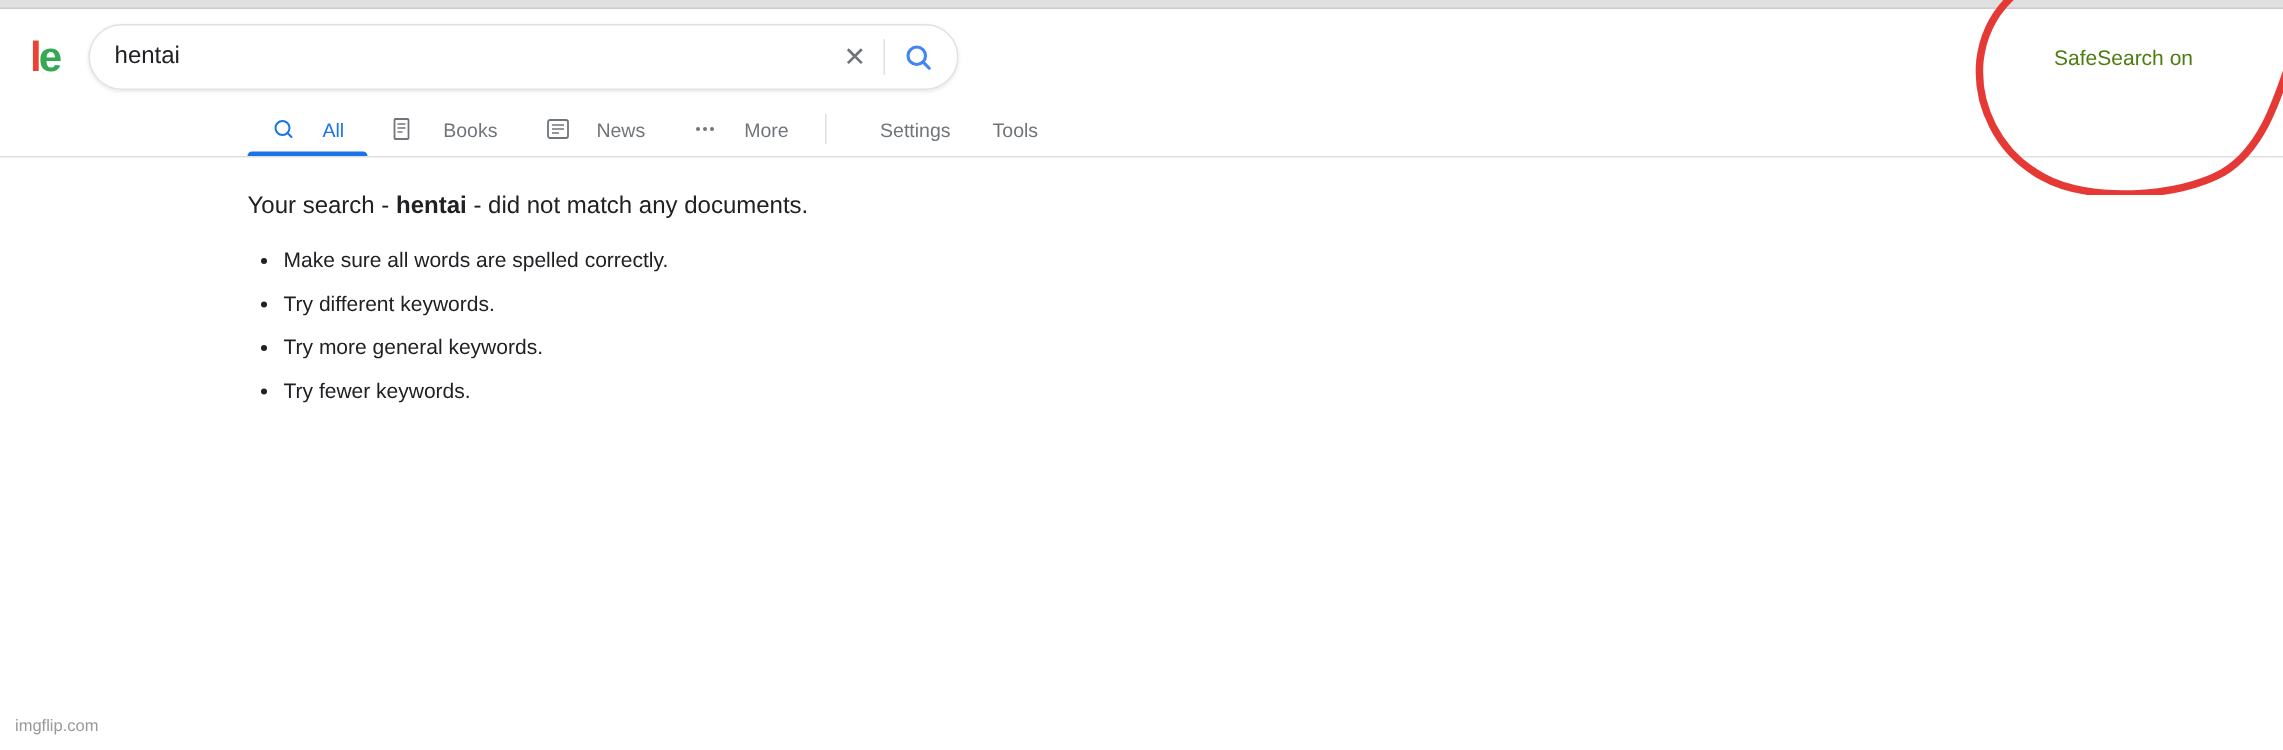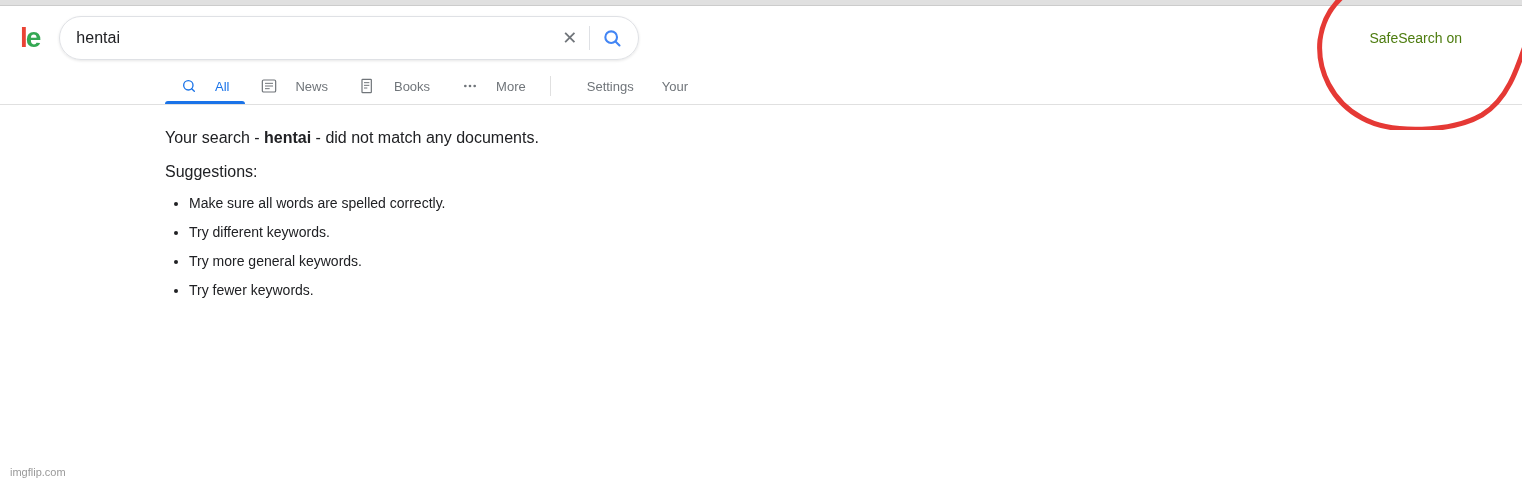--- a/index.html
+++ b/index.html
@@ -200,21 +200,21 @@
 
     .suggestions-list li {
       font-size: 14px;
       color: #202124;
       margin-bottom: 8px;
       line-height: 1.5;
     }
 
     .imgflip-credit {
       position: fixed;
-      bottom: 22px;
+      bottom: 10px;
       left: 10px;
       font-size: 11px;
       color: #999;
     }
   </style>
 </head>
 <body>
 
 <div class="top-bar"></div>
 
@@ -261,68 +261,67 @@
       </svg>
     </span>
     <span>All</span>
   </div>
 
 
 
   <div class="nav-tab">
     <span class="tab-icon">
       <svg width="16" height="16" viewBox="0 0 24 24" fill="none">
+        <rect x="3" y="2" width="14" height="20" rx="1" stroke="#70757a" stroke-width="1.8"></rect>
+        <line x1="6" y1="7" x2="14" y2="7" stroke="#70757a" stroke-width="1.5"></line>
+        <line x1="6" y1="11" x2="14" y2="11" stroke="#70757a" stroke-width="1.5"></line>
+        <line x1="6" y1="15" x2="11" y2="15" stroke="#70757a" stroke-width="1.5"></line>
+      </svg>
+    </span>
+    <span>Books</span>
+  </div>
+
+  <div class="nav-tab">
+    <span class="tab-icon">
+      <svg width="16" height="16" viewBox="0 0 24 24" fill="none">
         <rect x="2" y="3" width="20" height="18" rx="2" stroke="#70757a" stroke-width="1.8"></rect>
         <line x1="6" y1="8" x2="18" y2="8" stroke="#70757a" stroke-width="1.5"></line>
         <line x1="6" y1="12" x2="18" y2="12" stroke="#70757a" stroke-width="1.5"></line>
         <line x1="6" y1="16" x2="13" y2="16" stroke="#70757a" stroke-width="1.5"></line>
       </svg>
     </span>
     <span>News</span>
-  </div>
-
-  <div class="nav-tab">
-    <span class="tab-icon">
-      <svg width="16" height="16" viewBox="0 0 24 24" fill="none">
-        <rect x="3" y="2" width="14" height="20" rx="1" stroke="#70757a" stroke-width="1.8"></rect>
-        <line x1="6" y1="7" x2="14" y2="7" stroke="#70757a" stroke-width="1.5"></line>
-        <line x1="6" y1="11" x2="14" y2="11" stroke="#70757a" stroke-width="1.5"></line>
-        <line x1="6" y1="15" x2="11" y2="15" stroke="#70757a" stroke-width="1.5"></line>
-      </svg>
-    </span>
-    <span>Books</span>
   </div>
 
   <div class="nav-tab">
     <span class="tab-icon">
       <svg width="16" height="16" viewBox="0 0 24 24" fill="none">
         <circle cx="5" cy="12" r="2" fill="#70757a"></circle>
         <circle cx="12" cy="12" r="2" fill="#70757a"></circle>
         <circle cx="19" cy="12" r="2" fill="#70757a"></circle>
       </svg>
     </span>
     <span>More</span>
   </div>
 
   <div class="nav-divider"></div>
 
   <div class="settings-tools">
     <span class="settings-btn">Settings</span>
-    <span class="tools-btn">Your</span>
+    <span class="tools-btn">Tools</span>
   </div>
 </div>
 
 <div class="main-content">
   <p class="no-results">
     <span>Your search -</span>
     <strong>hentai</strong>
     <span>- did not match any documents.</span>
   </p>
 
-  <p class="suggestions-title">Suggestions:</p>
 
   <ul class="suggestions-list">
     <li>Make sure all words are spelled correctly.</li>
     <li>Try different keywords.</li>
     <li>Try more general keywords.</li>
     <li>Try fewer keywords.</li>
   </ul>
 </div>
 
 <div class="imgflip-credit">imgflip.com</div>

